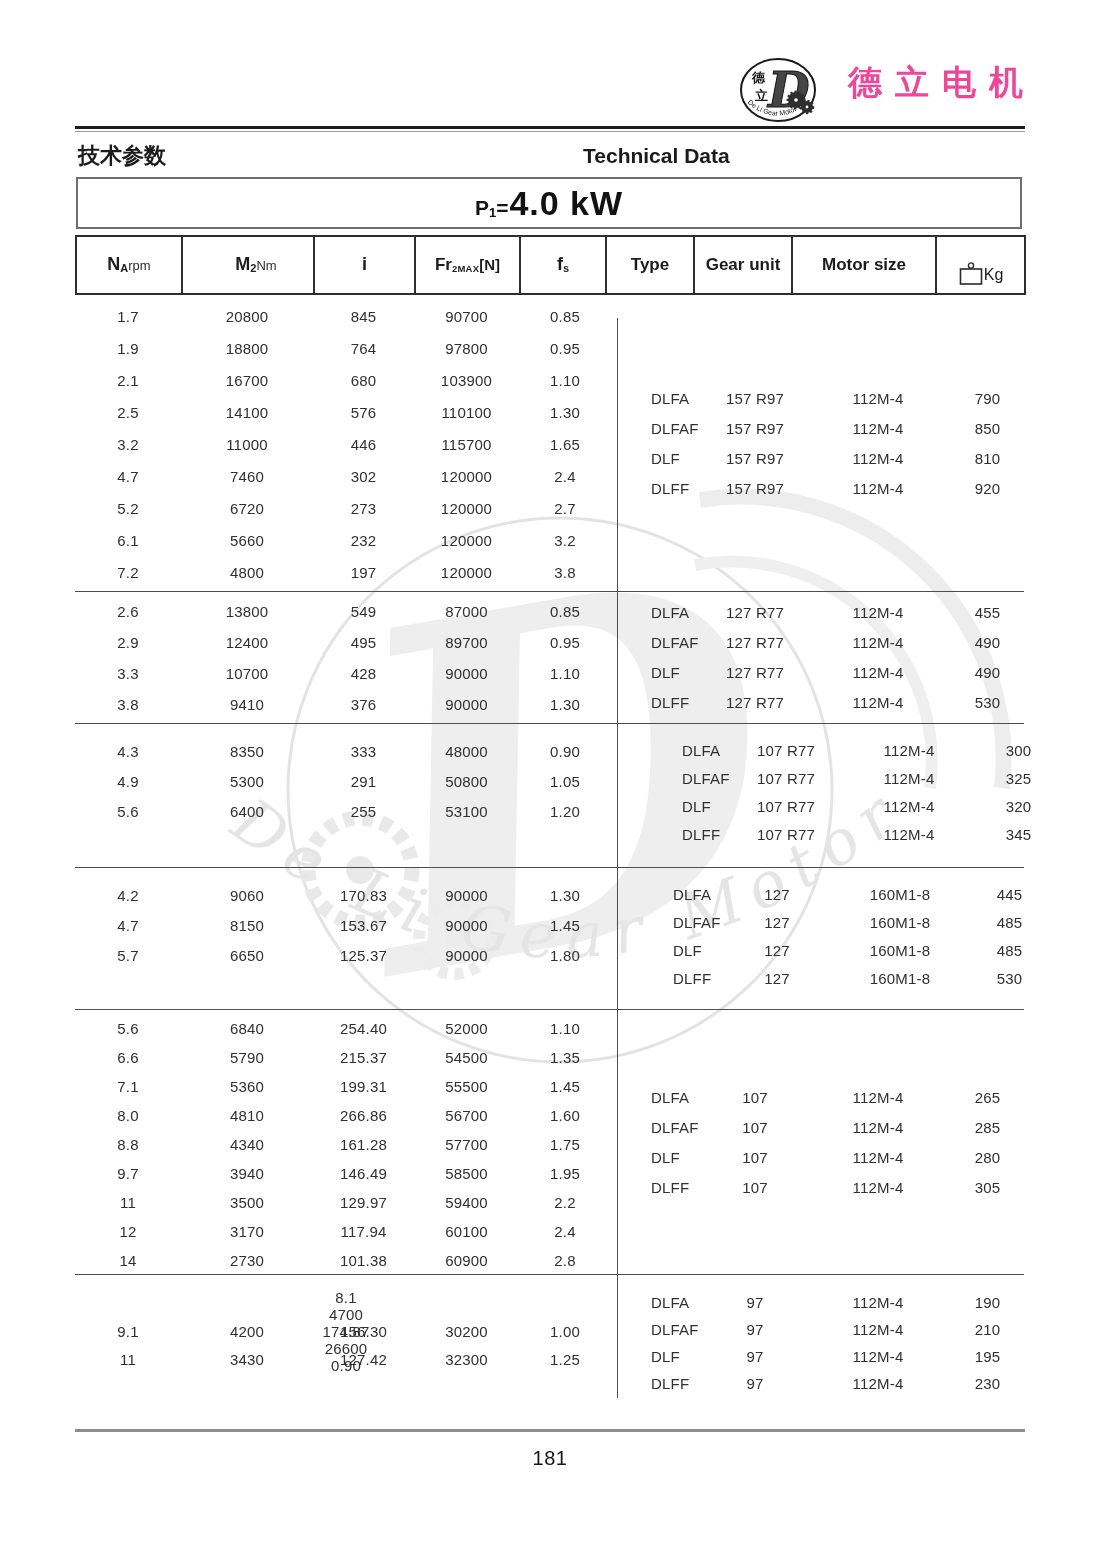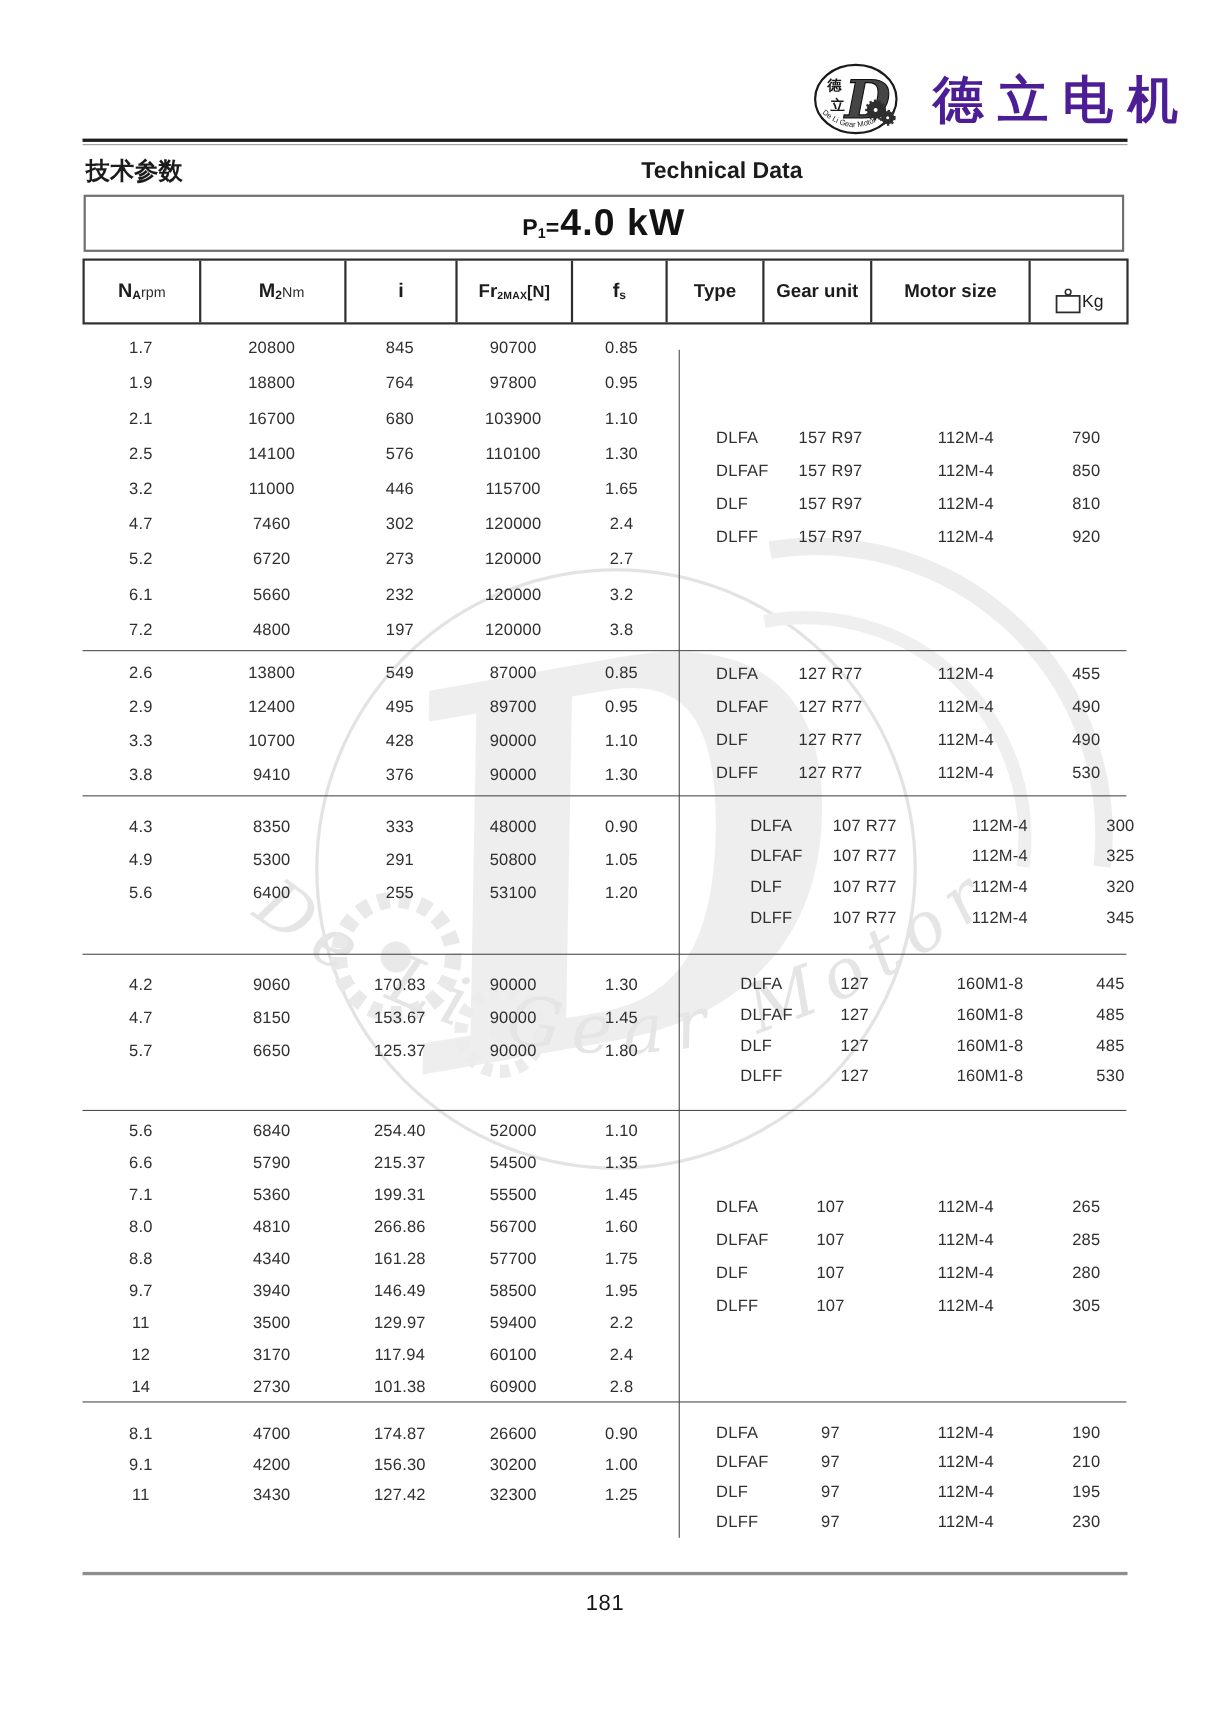--- a/index.html
+++ b/index.html
@@ -2,21 +2,21 @@
 <html><head>
 <meta charset="utf-8">
 <style>
   html,body{margin:0;padding:0;background:#fff;}
   .page{position:relative;width:1100px;height:1555px;background:#fff;overflow:hidden;
         font-family:"Liberation Sans","DejaVu Sans",sans-serif;color:#2f2f2f;}
 
   
   .logo-svg{position:absolute;left:738px;top:50px;width:104px;height:76px;}
   .brand-name{position:absolute;left:848px;top:60px;font-family:"DejaVu Serif","Liberation Serif",serif;
-              font-weight:bold;font-size:46px;letter-spacing:13px;color:#4c1d95;white-space:nowrap;}
+              font-weight:bold;font-size:34px;letter-spacing:13px;color:#ec4899;white-space:nowrap;}
   .top-rule{position:absolute;left:75px;top:126px;width:950px;height:6px;
             border-top:3px solid #1d1d1d;border-bottom:1px solid #9a9a9a;box-sizing:border-box;}
 
   .title-cn{position:absolute;left:78px;top:141px;font-size:22px;font-weight:bold;color:#1b1b1b;}
   .title-en{position:absolute;left:583px;top:144px;font-size:21px;font-weight:bold;color:#1b1b1b;}
 
   
   .kw-box{position:absolute;left:76px;top:177px;width:946px;height:52px;border:2px solid #6f6f6f;
           display:flex;align-items:center;justify-content:center;box-sizing:border-box;}
   .kw-inner{display:flex;align-items:baseline;font-weight:bold;color:#121212;}
@@ -500,21 +500,21 @@
             <div class="vrow" style="height: 30px;">
               <span class="cell vc0">DLFF</span>
               <span class="cell vc1">107</span>
               <span class="cell vc2">112M-4</span>
               <span class="cell vc3">305</span>
             </div>
           </div>
         </div>
         <div class="group" style="height: 155px;">
           <div class="g-left al-top al-top6">
-            <div class="row" style="height: 28px;">
+            <div class="row" style="height: 28px; flex-direction: column;">
               <span class="cell lc0">8.1</span>
               <span class="cell lc1">4700</span>
               <span class="cell lc2">174.87</span>
               <span class="cell lc3">26600</span>
               <span class="cell lc4">0.90</span>
             </div>
             <div class="row" style="height: 28px;">
               <span class="cell lc0">9.1</span>
               <span class="cell lc1">4200</span>
               <span class="cell lc2">156.30</span>

